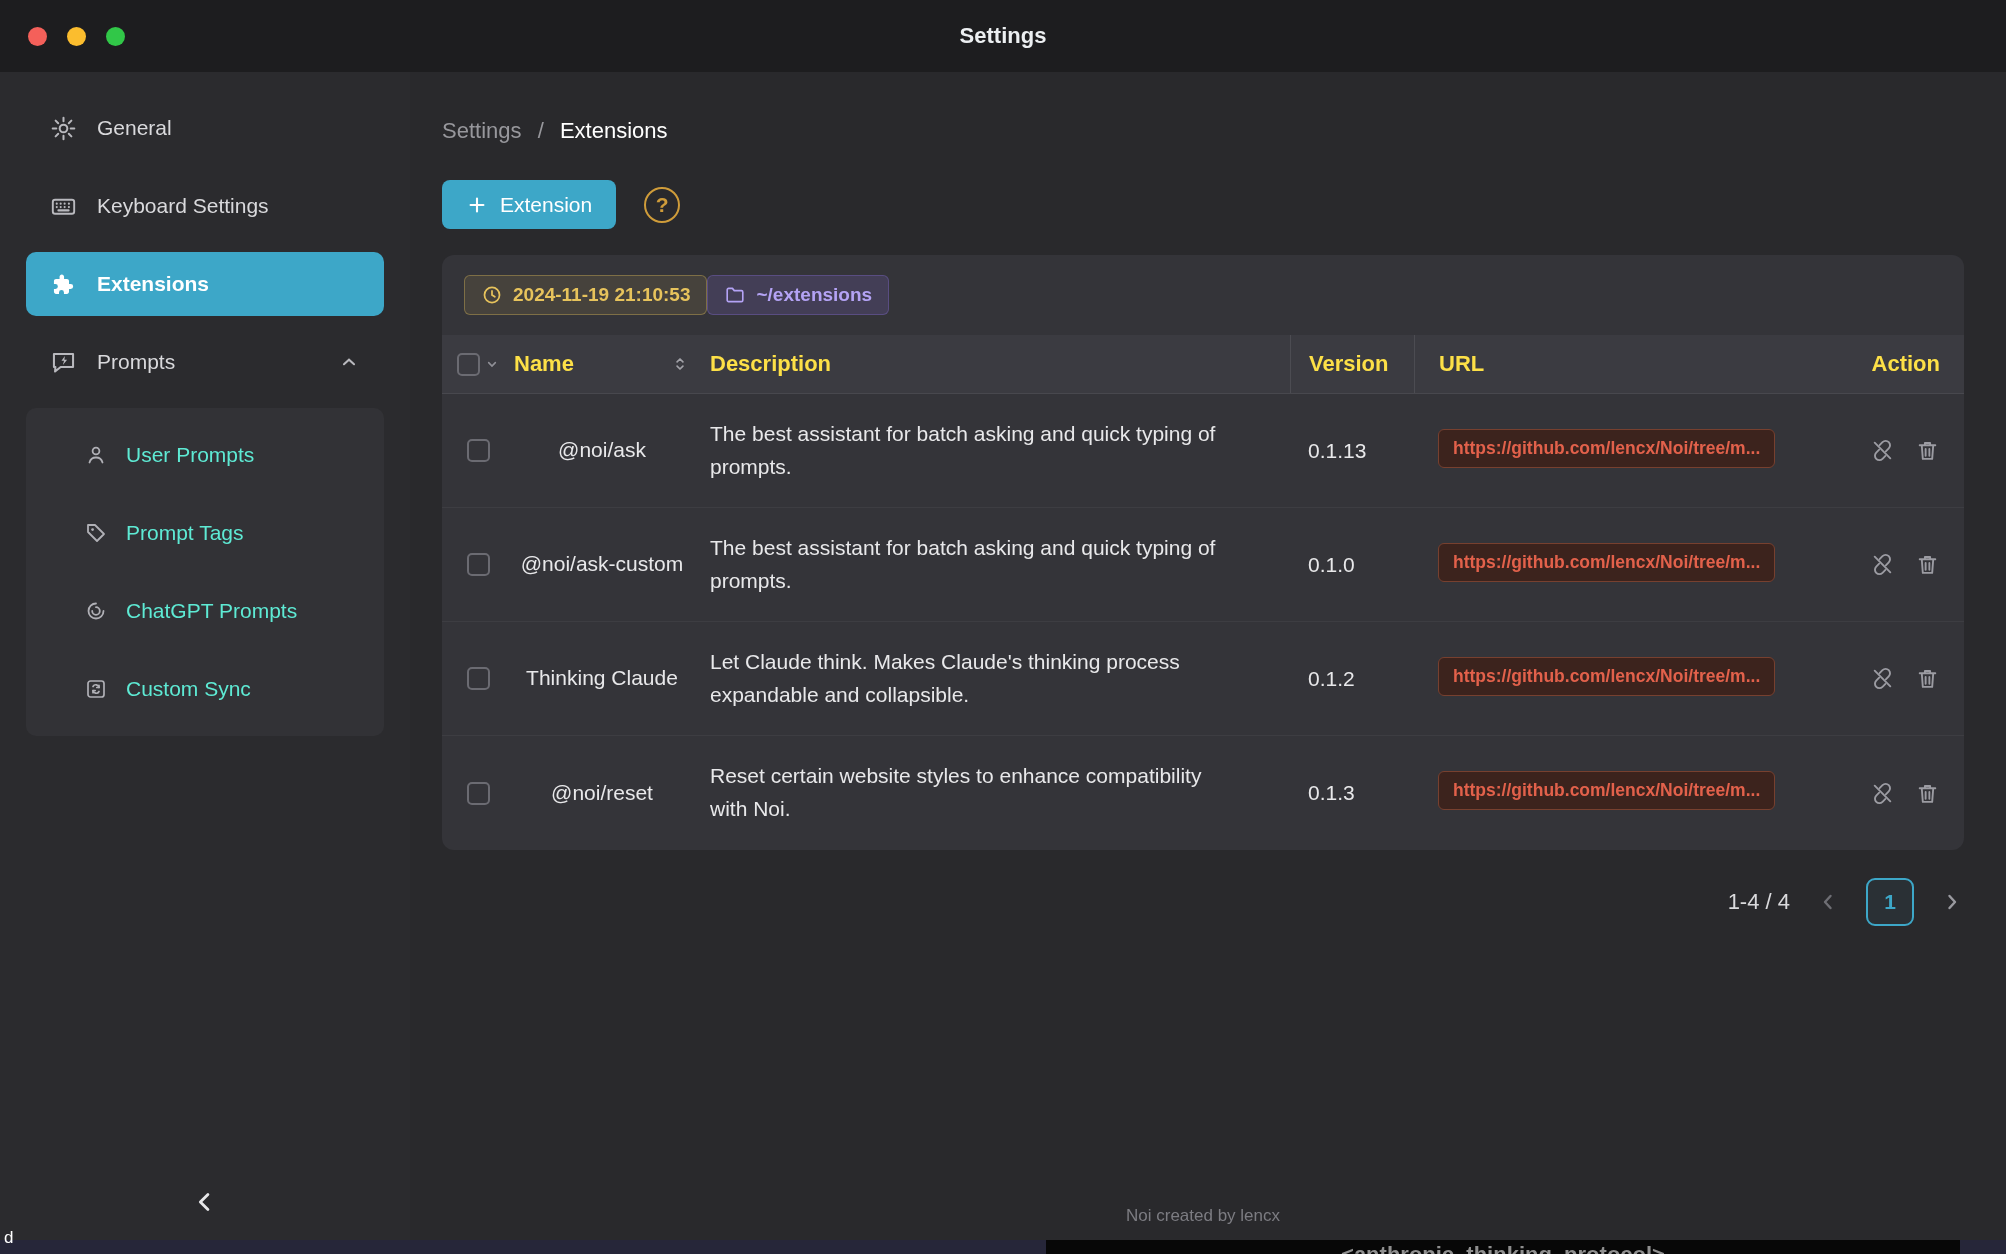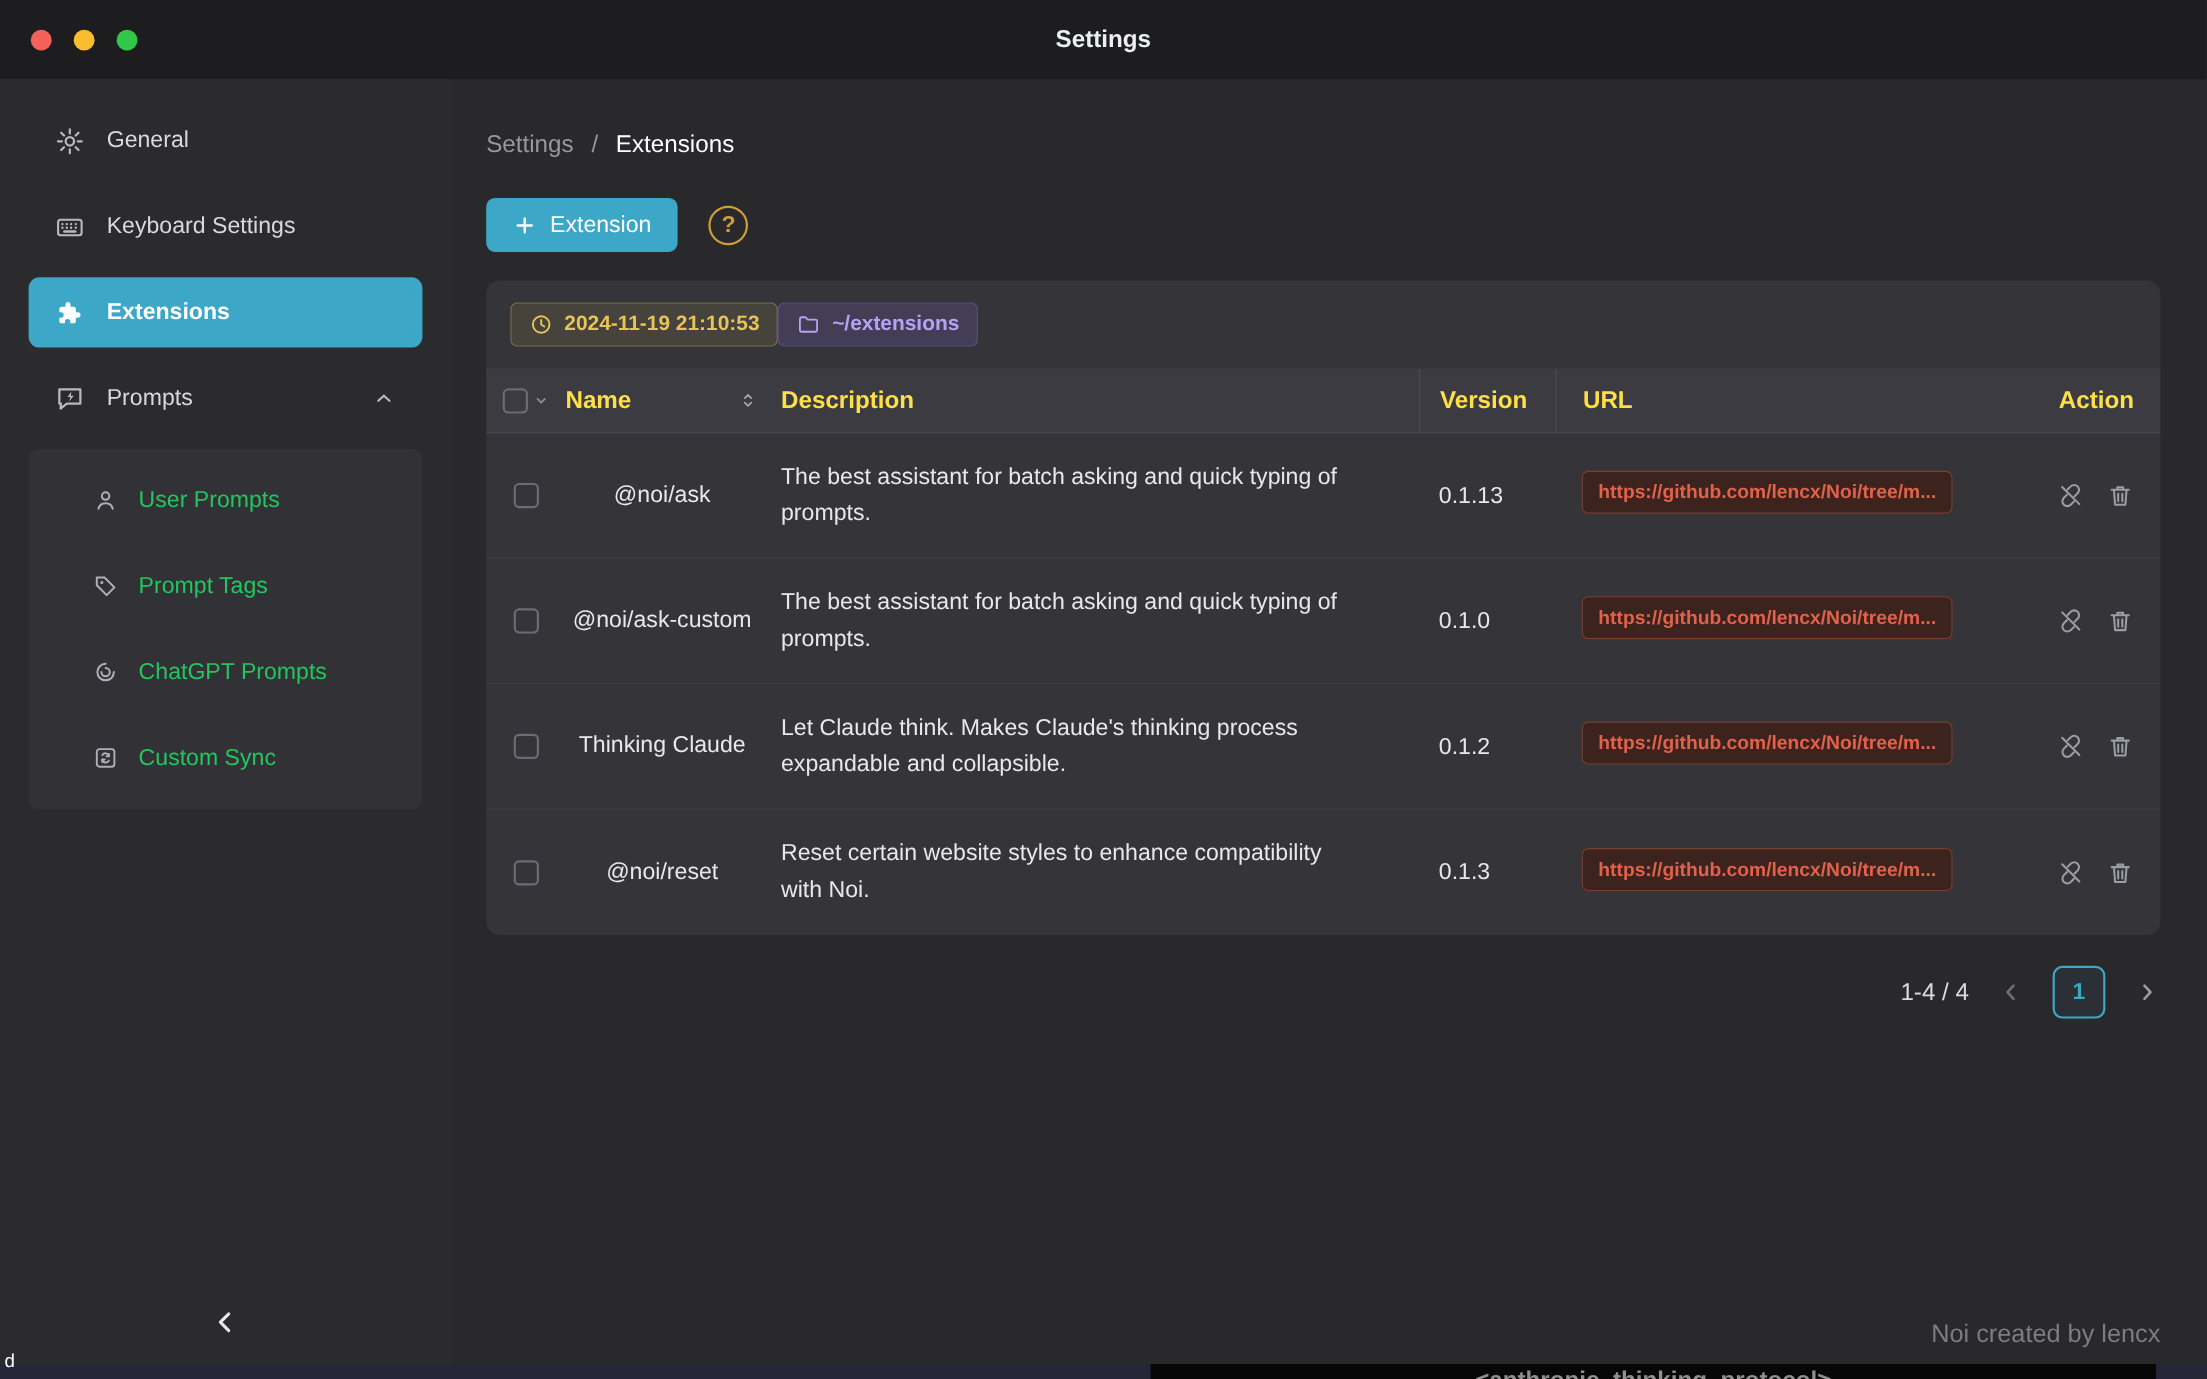--- a/index.html
+++ b/index.html
@@ -27,21 +27,21 @@
   
   .sidebar { width:410px; flex-shrink:0; background:#2b2b2e; padding:24px 26px 0; position:relative; }
   .side-item { height:64px; margin-bottom:14px; border-radius:10px; display:flex; align-items:center; gap:20px; padding:0 24px; font-size:21px; color:#d9d9dc; cursor:pointer; }
   .side-item .icn { color:#b9b9be; }
   .side-item .icn svg { width:27px; height:27px; }
   .side-item.active { background:#3da7c8; color:#ffffff; font-weight:600; }
   .side-item.active .icn { color:#ffffff; }
   .chev-up { margin-left:auto; color:#b9b9be; }
   .chev-up svg { width:22px; height:22px; }
   .side-group { background:#323236; border-radius:10px; padding:8px 0; }
-  .side-sub { height:78px; display:flex; align-items:center; gap:18px; padding:0 22px 0 58px; font-size:21px; color:#22c55e; cursor:pointer; }
+  .side-sub { height:78px; display:flex; align-items:center; gap:18px; padding:0 22px 0 58px; font-size:21px; color:#5eead4; cursor:pointer; }
   .side-sub .icn { color:#b0b0b6; }
   .side-sub .icn svg { width:24px; height:24px; }
   .collapse-btn { position:absolute; bottom:38px; left:0; right:0; display:flex; justify-content:center; color:#e8e8ea; cursor:pointer; }
   .collapse-btn svg { width:28px; height:28px; }
 
   
   .main { flex:1; padding:46px 42px 0 32px; display:flex; flex-direction:column; }
   .breadcrumb { font-size:22px; }
   .breadcrumb .muted { color:#97979c; }
   .breadcrumb .sep { color:#97979c; margin:0 10px; }
@@ -91,21 +91,21 @@
   .pager { display:flex; justify-content:flex-end; align-items:center; gap:26px; margin-top:28px; font-size:22px; color:#dadadd; }
   .pg-arrow { cursor:pointer; }
   .pg-arrow svg { width:24px; height:24px; }
   .pg-prev { color:#6e6e74; }
   .pg-next { color:#9a9aa0; }
   .page-btn { width:48px; height:48px; border:2px solid #3da7c8; color:#3da7c8; border-radius:9px;
               display:flex; align-items:center; justify-content:center; font-size:21px; font-weight:600;
               background:rgba(61,167,200,.06); cursor:pointer; }
 
   
-  .footer { margin-top:auto; margin-bottom:28px; text-align:right; color:#7c7c82; font-size:23px; }
+  .footer { margin-top:auto; margin-bottom:28px; text-align:center; color:#7c7c82; font-size:17px; }
 
   
   .bottom-strip { position:absolute; left:0; right:0; bottom:0; height:14px; display:flex; z-index:5; overflow:hidden; }
   .strip-left { width:1046px; background:#262639; }
   .strip-mid { flex:1; background:#070707; color:#8f8f8f; font-size:22px; font-weight:600; text-align:center; line-height:30px; overflow:hidden; }
   .strip-right { width:46px; background:#262639; }
   .bg-d { position:absolute; left:4px; bottom:6px; color:#ffffff; font-size:17px; z-index:6; }
 </style>
 </head>
 <body>

